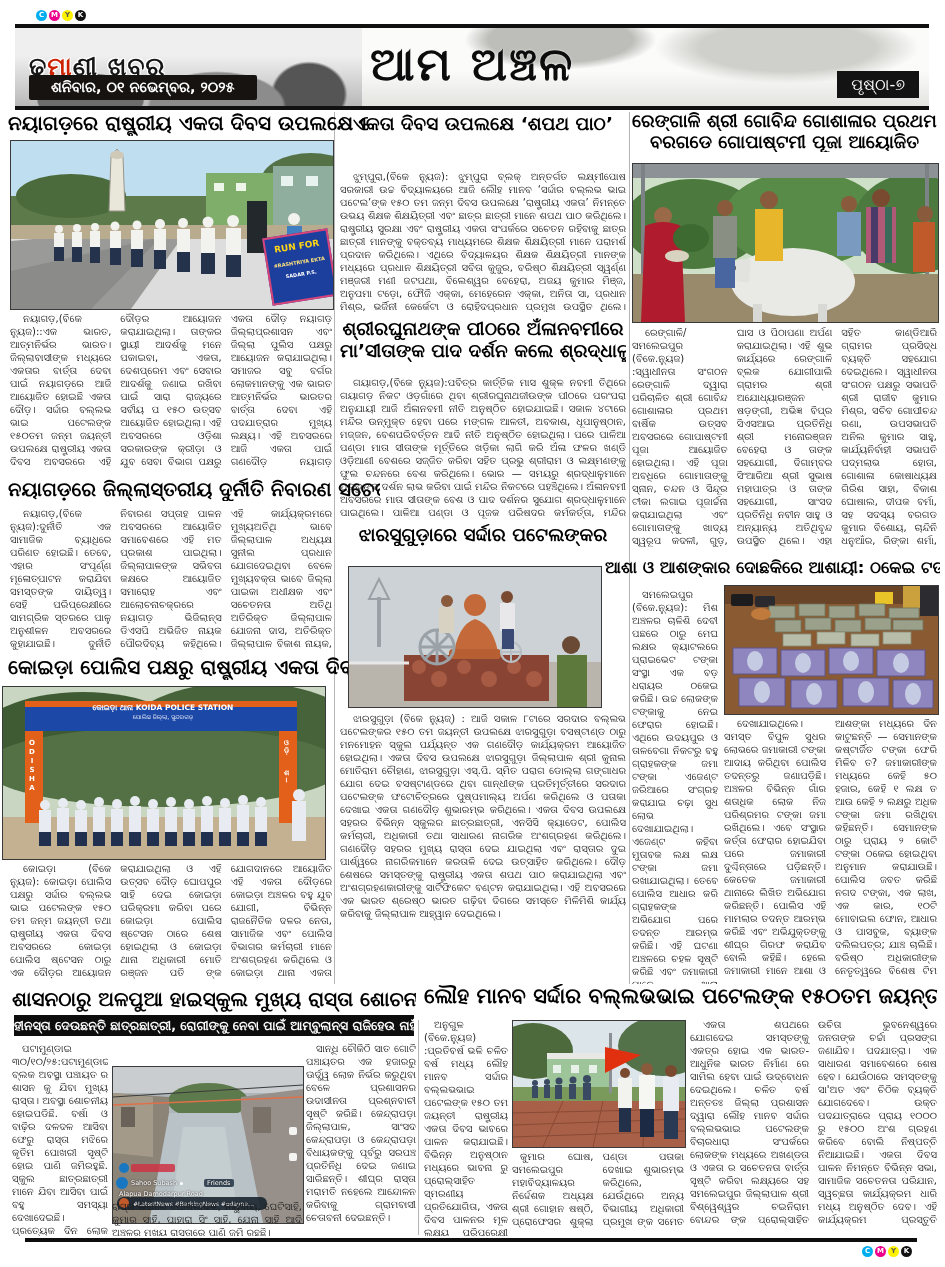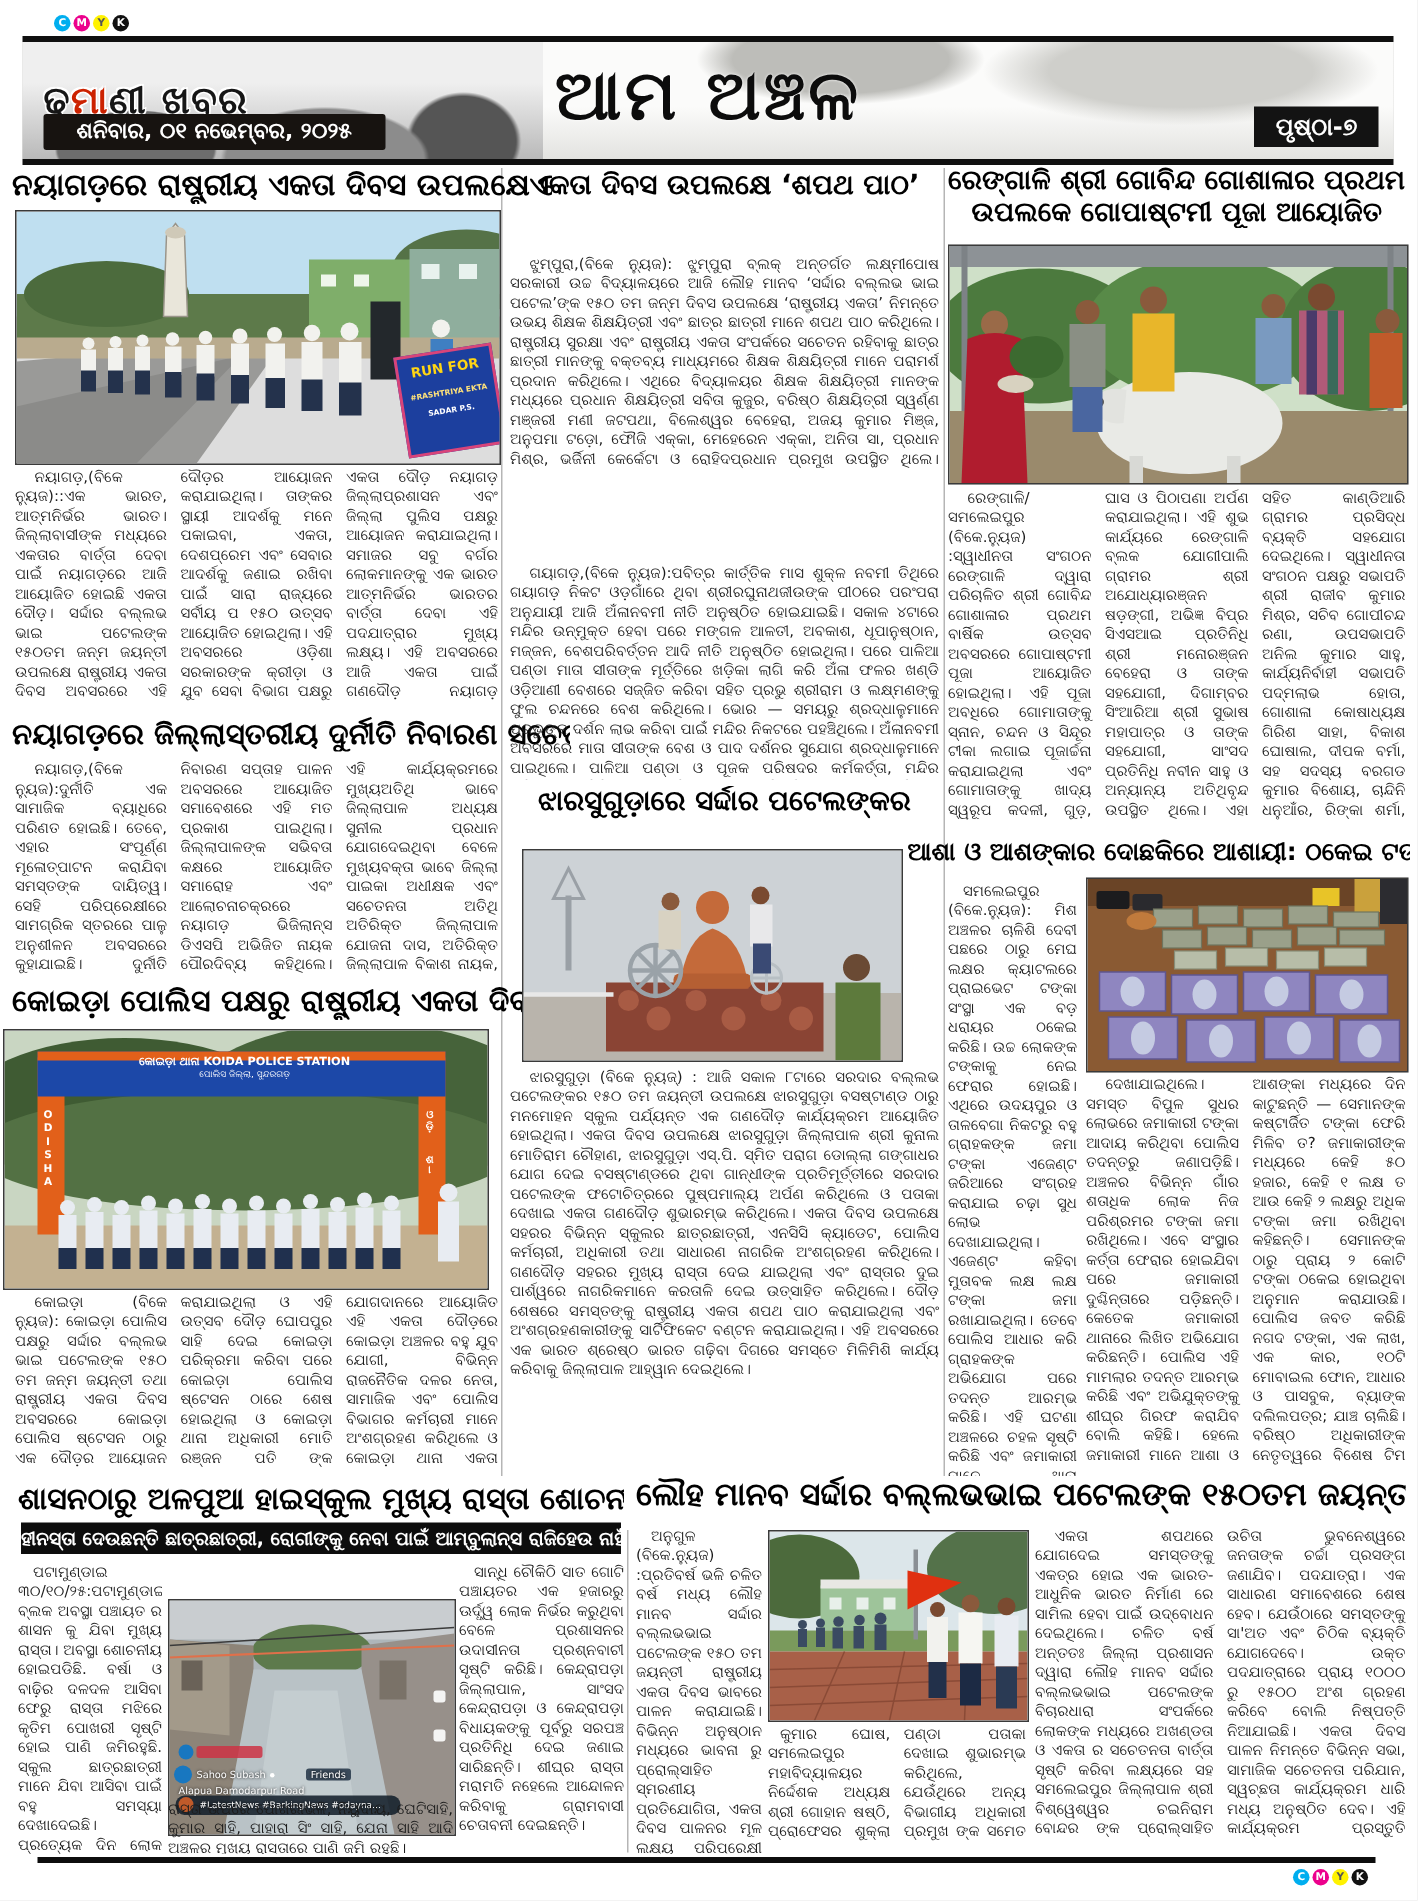--- a/index.html
+++ b/index.html
@@ -28,21 +28,21 @@
     background:
       radial-gradient(160px 50px at 35% 15%, #bdbdb9 0 45%, transparent 60%),
       radial-gradient(220px 60px at 75% 25%, #cfcfcb 0 40%, transparent 60%),
       linear-gradient(180deg,#fbfbfa 55%,#e3e3e0 100%);}
   .brand{left:14px;top:4px;font-size:25px;font-weight:bold;letter-spacing:1px;
          text-shadow:1px 1px 0 #fff,-1px -1px 0 #fff,1px -1px 0 #fff,-1px 1px 0 #fff;margin-top:20px;}
   .datebox{left:14px;bottom:6px;background:#171310;color:#fff;font-size:14.5px;font-weight:bold;
            padding:4px 22px;border-radius:2px;}
   .mh-title{left:50%;top:46%;transform:translate(-50%,-50%);font-size:46px;font-weight:bold;color:#0c0c0c;
             letter-spacing:2px;text-shadow:0 0 2px #fff;}
-  .pagebox{right:10px;bottom:8px;background:#131313;color:#fff;font-size:16px;font-weight:bold;padding:4px 14px;}
+  .pagebox{right:10px;bottom:8px;background:#131313;color:#fff;font-size:16px;font-weight:normal;padding:4px 14px;}
   .cmyk{display:flex;gap:2px;}
   .cmyk b{width:11px;height:11px;border-radius:50%;color:#fff;font-size:7px;line-height:11px;text-align:center;font-weight:bold;display:block;}
   .subbar{background:#0d0d0d;color:#fff;font-size:12.5px;font-weight:bold;text-align:center;line-height:21px;overflow:hidden;white-space:nowrap;}
   .ban-blue{position:absolute;background:#1c3f9e;border:2px solid #d8447a;transform:rotate(-9deg);color:#ffd513;
             font-weight:bold;text-align:center;overflow:hidden;}
   .vtext{writing-mode:vertical-rl;text-orientation:upright;color:#fff;font-weight:bold;letter-spacing:1px;}
   .fbrow{position:absolute;color:#fff;font-size:6.5px;text-shadow:0 0 2px #000;display:flex;align-items:center;gap:3px;}
   .dot{border-radius:50%;display:inline-block;}
 </style>
 </head>
@@ -209,20 +209,24 @@
     <div class="abs vtext" style="left:279px;top:52px;font-size:7px;">ଓଡ଼ିଶା</div>
   </div>
 
   <div class="abs body cols3" style="left:10px;top:862px;width:322px;height:120px;">କୋଇଡ଼ା (ବିକେ ନ୍ୟୁଜ): କୋଇଡ଼ା ପୋଲିସ ପକ୍ଷରୁ ସର୍ଦ୍ଦାର ବଲ୍ଲଭ ଭାଇ ପଟେଲଙ୍କ ୧୫୦ ତମ ଜନ୍ମ ଜୟନ୍ତୀ ତଥା ରାଷ୍ଟ୍ରୀୟ ଏକତା ଦିବସ ଅବସରରେ କୋଇଡ଼ା ପୋଲିସ ଷ୍ଟେସନ ଠାରୁ ଏକ ଦୌଡ଼ର ଆୟୋଜନ କରାଯାଇଥିଲା ଓ ଏହି ଉତ୍ସବ ଦୌଡ଼ ଘୋପପୁର ସାହି ଦେଇ କୋଇଡ଼ା ପରିକ୍ରମା କରିବା ପରେ କୋଇଡ଼ା ପୋଲିସ ଷ୍ଟେସନ ଠାରେ ଶେଷ ହୋଇଥିଲା ଓ କୋଇଡ଼ା ଥାନା ଅଧିକାରୀ ମୋତି ରଞ୍ଜନ ପତି ଙ୍କ ଯୋଗଦାନରେ ଆୟୋଜିତ ଏହି ଏକତା ଦୌଡ଼ରେ କୋଇଡ଼ା ଅଞ୍ଚଳର ବହୁ ଯୁବ ଯୋଗୀ, ବିଭିନ୍ନ ରାଜନୈତିକ ଦଳର ନେତା, ସାମାଜିକ ଏବଂ ପୋଲିସ ବିଭାଗର କର୍ମଚାରୀ ମାନେ ଅଂଶଗ୍ରହଣ କରିଥିଲେ ଓ କୋଇଡ଼ା ଥାନା ଏକତା ଦିବସର ଶପଥ ପାଠ କରାଯାଇଥିଲା। ଏଥିସହ ରାଷ୍ଟ୍ରୀୟ ଏକତା ଉପରେ ବକ୍ତବ୍ୟ ରଖି ଉଦ୍ବୋଧନ ଦିଆଯାଇଥିଲା ଓ ଦୌଡ଼ରେ ଅଂଶଗ୍ରହଣକାରୀଙ୍କୁ ପ୍ରଶଂସାପତ୍ର ବଣ୍ଟନ କରାଯାଇଥିଲା।</div>
 
   <div class="abs hl" style="left:340px;top:113px;width:286px;font-size:18.5px;">
     <div class="nowrap">ଏକତା ଦିବସ ଉପଲକ୍ଷେ ‘ଶପଥ ପାଠ’</div>
   </div>
   <div class="abs body" style="left:340px;top:170px;width:286px;height:142px;">ଝୁମ୍ପୁରା,(ବିକେ ନ୍ୟୁଜ): ଝୁମ୍ପୁରା ବ୍ଲକ୍ ଅନ୍ତର୍ଗତ ଲକ୍ଷ୍ମୀପୋଷ ସରକାରୀ ଉଚ୍ଚ ବିଦ୍ୟାଳୟରେ ଆଜି ଲୌହ ମାନବ ‘ସର୍ଦ୍ଦାର ବଲ୍ଲଭ ଭାଇ ପଟେଲ’ଙ୍କ ୧୫୦ ତମ ଜନ୍ମ ଦିବସ ଉପଲକ୍ଷେ ‘ରାଷ୍ଟ୍ରୀୟ ଏକତା’ ନିମନ୍ତେ ଉଭୟ ଶିକ୍ଷକ ଶିକ୍ଷୟିତ୍ରୀ ଏବଂ ଛାତ୍ର ଛାତ୍ରୀ ମାନେ ଶପଥ ପାଠ କରିଥିଲେ। ରାଷ୍ଟ୍ରୀୟ ସୁରକ୍ଷା ଏବଂ ରାଷ୍ଟ୍ରୀୟ ଏକତା ସଂପର୍କରେ ସଚେତନ ରହିବାକୁ ଛାତ୍ର ଛାତ୍ରୀ ମାନଙ୍କୁ ବକ୍ତବ୍ୟ ମାଧ୍ୟମରେ ଶିକ୍ଷକ ଶିକ୍ଷୟିତ୍ରୀ ମାନେ ପରାମର୍ଶ ପ୍ରଦାନ କରିଥିଲେ। ଏଥିରେ ବିଦ୍ୟାଳୟର ଶିକ୍ଷକ ଶିକ୍ଷୟିତ୍ରୀ ମାନଙ୍କ ମଧ୍ୟରେ ପ୍ରଧାନ ଶିକ୍ଷୟିତ୍ରୀ ସବିତା କୁଜୁର, ବରିଷ୍ଠ ଶିକ୍ଷୟିତ୍ରୀ ସ୍ୱର୍ଣ୍ଣ ମଞ୍ଜରୀ ମଣୀ ଜଟପଥା, ବିଲେଶ୍ୱର ବେହେରା, ଅଜୟ କୁମାର ମିଞ୍ଜ, ଅନୁପମା ଟଡ଼ୋ, ଫୌଜି ଏକ୍କା, ମେହେରେନ ଏକ୍କା, ଅନିତା ସା, ପ୍ରଧାନ ମିଶ୍ର, ଭର୍ଜିନୀ କେର୍କେଟା ଓ ରୋହିଦପ୍ରଧାନ ପ୍ରମୁଖ ଉପସ୍ଥିତ ଥିଲେ। ରାଷ୍ଟ୍ରୀୟ ଏକତା ସୂତ୍ରେ ଗଢିବାକୁ ଦୃଢ ସଂକଳ୍ପ ନେବା ସହ ସାଧାରଣ ରେ ସଚେତନତା ବୃଦ୍ଧି କରିବାକୁ ମଧ୍ୟ ଶପଥ ନିଆଗଲା। ‘ଭାରତମାତା କି ଜୟ’ ‘ସର୍ଦ୍ଦାର ବଲ୍ଲଭ ଭାଇ ପଟେଲ ଅମର ରହେ’ ଧ୍ୱନି ରେ ବିଦ୍ୟାଳୟ ପରିସର ପ୍ରକମ୍ପିତ ହୋଇଥିଲା।</div>
 
+  <div class="abs hl" style="left:340px;top:318px;width:286px;font-size:18.5px;">
+    <div class="nowrap">ଶ୍ରୀରଘୁନାଥଙ୍କ ପୀଠରେ ଅଁଳାନବମୀରେ</div>
+    <div class="nowrap">ମା’ସୀତାଙ୍କ ପାଦ ଦର୍ଶନ କଲେ ଶ୍ରଦ୍ଧାଳୁ</div>
+  </div>
   <div class="abs body" style="left:340px;top:376px;width:286px;height:144px;">ଗୟାଗଡ଼,(ବିକେ ନ୍ୟୁଜ):ପବିତ୍ର କାର୍ତ୍ତିକ ମାସ ଶୁକ୍ଳ ନବମୀ ତିଥିରେ ଗୟାଗଡ଼ ନିକଟ ଓଡ଼ଗାଁରେ ଥିବା ଶ୍ରୀରଘୁନାଥଜୀଉଙ୍କ ପୀଠରେ ପରଂପରା ଅନୁଯାୟୀ ଆଜି ଅଁଳାନବମୀ ନୀତି ଅନୁଷ୍ଠିତ ହୋଇଯାଇଛି। ସକାଳ ୪ଟାରେ ମନ୍ଦିର ଉନ୍ମୁକ୍ତ ହେବା ପରେ ମଙ୍ଗଳ ଆଳତୀ, ଅବକାଶ, ଧୂପାନୁଷ୍ଠାନ, ମଜ୍ଜନ, ବେଶପରିବର୍ତ୍ତନ ଆଦି ନୀତି ଅନୁଷ୍ଠିତ ହୋଇଥିଲା। ପରେ ପାଳିଆ ପଣ୍ଡା ମାତା ସୀତାଙ୍କ ମୂର୍ତ୍ତିରେ ଖଡ଼ିକା ଲାଗି କରି ଅଁଳା ଫଳର ଖଣ୍ଡି ଓଡ଼ିଆଣୀ ବେଶରେ ସଜ୍ଜିତ କରିବା ସହିତ ପ୍ରଭୁ ଶ୍ରୀରାମ ଓ ଲକ୍ଷ୍ମଣଙ୍କୁ ଫୁଲ ଚନ୍ଦନରେ ବେଶ କରିଥିଲେ। ଭୋର — ସମୟରୁ ଶ୍ରଦ୍ଧାଳୁମାନେ ପ୍ରଭୁଙ୍କ ଦର୍ଶନ ଲାଭ କରିବା ପାଇଁ ମନ୍ଦିର ନିକଟରେ ପହଞ୍ଚିଥିଲେ। ଅଁଳାନବମୀ ଅବସରରେ ମାତା ସୀତାଙ୍କ ବେଶ ଓ ପାଦ ଦର୍ଶନର ସୁଯୋଗ ଶ୍ରଦ୍ଧାଳୁମାନେ ପାଇଥିଲେ। ପାଳିଆ ପଣ୍ଡା ଓ ପୂଜକ ପରିଷଦର କର୍ମକର୍ତ୍ତା, ମନ୍ଦିର ପରିଚାଳନା କମିଟି ଦ୍ୱାରା ଆଜିର ଉତ୍ସବ ପରିଚାଳିତ ହୋଇଥିଲା। ଓଡ଼ିଶାର ବିଭିନ୍ନ ଅଞ୍ଚଳରୁ ଆସିଥିବା ଶ୍ରଦ୍ଧାଳୁ ମନ୍ଦିରରେ ରାଧାକୃଷ୍ଣ ମୂର୍ତ୍ତି ସହ ରାଧାରାଣୀ ପାଦ ଦର୍ଶନ ନୀତି ଅନୁଷ୍ଠିତ ହୋଇଥିଲା।</div>
 
   <div class="abs hl" style="left:340px;top:524px;width:286px;font-size:18.5px;">
     <div class="nowrap">ଝାରସୁଗୁଡ଼ାରେ ସର୍ଦ୍ଦାର ପଟେଲଙ୍କର</div>
   </div>
 
   <div class="abs photo" style="left:348px;top:566px;width:252px;height:140px;">
     <svg width="252" height="140" viewBox="0 0 252 140">
       <rect width="252" height="140" fill="#cdd2d6"></rect>
       <rect y="95" width="252" height="45" fill="#b9b4ac"></rect>
@@ -266,21 +270,21 @@
         <rect x="208" y="88" width="30" height="52" fill="#5d7a3c"></rect>
       </g>
       <line x1="0" y1="96" x2="60" y2="96" stroke="#e8e8e8" stroke-width="3"></line>
     </svg>
   </div>
 
   <div class="abs body" style="left:340px;top:712px;width:286px;height:268px;">ଝାରସୁଗୁଡ଼ା (ବିକେ ନ୍ୟୁଜ୍) : ଆଜି ସକାଳ ୮ଟାରେ ସରଦାର ବଲ୍ଲଭ ପଟେଲଙ୍କର ୧୫୦ ତମ ଜୟନ୍ତୀ ଉପଲକ୍ଷେ ଝାରସୁଗୁଡ଼ା ବସଷ୍ଟାଣ୍ଡ ଠାରୁ ମନମୋହନ ସ୍କୁଲ ପର୍ଯ୍ୟନ୍ତ ଏକ ଗଣଦୌଡ଼ କାର୍ଯ୍ୟକ୍ରମ ଆୟୋଜିତ ହୋଇଥିଲା। ଏକତା ଦିବସ ଉପଲକ୍ଷେ ଝାରସୁଗୁଡ଼ା ଜିଲ୍ଲାପାଳ ଶ୍ରୀ କୁନାଲ ମୋତିରାମ ଚୌହାଣ, ଝାରସୁଗୁଡ଼ା ଏସ୍.ପି. ସ୍ମିତ ପରାଗ ଡୋଲ୍ଲା ଗଙ୍ଗାଧର ଯୋଗ ଦେଇ ବସଷ୍ଟାଣ୍ଡରେ ଥିବା ଗାନ୍ଧୀଙ୍କ ପ୍ରତିମୂର୍ତ୍ତୀରେ ସରଦାର ପଟେଲଙ୍କ ଫଟୋଚିତ୍ରରେ ପୁଷ୍ପମାଲ୍ୟ ଅର୍ପଣ କରିଥିଲେ ଓ ପତାକା ଦେଖାଇ ଏକତା ଗଣଦୌଡ଼ ଶୁଭାରମ୍ଭ କରିଥିଲେ। ଏକତା ଦିବସ ଉପଲକ୍ଷେ ସହରର ବିଭିନ୍ନ ସ୍କୁଲର ଛାତ୍ରଛାତ୍ରୀ, ଏନସିସି କ୍ୟାଡେଟ, ପୋଲିସ କର୍ମଚାରୀ, ଅଧିକାରୀ ତଥା ସାଧାରଣ ନାଗରିକ ଅଂଶଗ୍ରହଣ କରିଥିଲେ। ଗଣଦୌଡ଼ ସହରର ମୁଖ୍ୟ ରାସ୍ତା ଦେଇ ଯାଇଥିଲା ଏବଂ ରାସ୍ତାର ଦୁଇ ପାର୍ଶ୍ୱରେ ନାଗରିକମାନେ କରତାଳି ଦେଇ ଉତ୍ସାହିତ କରିଥିଲେ। ଦୌଡ଼ ଶେଷରେ ସମସ୍ତଙ୍କୁ ରାଷ୍ଟ୍ରୀୟ ଏକତା ଶପଥ ପାଠ କରାଯାଇଥିଲା ଏବଂ ଅଂଶଗ୍ରହଣକାରୀଙ୍କୁ ସାର୍ଟିଫିକେଟ ବଣ୍ଟନ କରାଯାଇଥିଲା। ଏହି ଅବସରରେ ଏକ ଭାରତ ଶ୍ରେଷ୍ଠ ଭାରତ ଗଢ଼ିବା ଦିଗରେ ସମସ୍ତେ ମିଳିମିଶି କାର୍ଯ୍ୟ କରିବାକୁ ଜିଲ୍ଲାପାଳ ଆହ୍ୱାନ ଦେଇଥିଲେ।</div>
 
   <div class="abs hl" style="left:632px;top:110px;width:305px;font-size:18px;">
     <div class="nowrap">ରେଙ୍ଗାଳି ଶ୍ରୀ ଗୋବିନ୍ଦ ଗୋଶାଳାର ପ୍ରଥମ ବାର୍ଷିକ ଉତ୍ସବ</div>
-    <div class="nowrap">ଉପଲକେ ଗୋପାଷ୍ଟମୀ ପୂଜା ଆୟୋଜିତ</div>
+    <div class="nowrap">ବରଗଡେ ଗୋପାଷ୍ଟମୀ ପୂଜା ଆୟୋଜିତ</div>
   </div>
 
   <div class="abs photo" style="left:632px;top:163px;width:305px;height:158px;">
     <svg width="305" height="158" viewBox="0 0 305 158">
       <rect width="305" height="158" fill="#cfe0c8"></rect>
       <ellipse cx="60" cy="60" rx="70" ry="45" fill="#4c7a3e"></ellipse>
       <ellipse cx="170" cy="55" rx="80" ry="48" fill="#588a48"></ellipse>
       <ellipse cx="280" cy="60" rx="60" ry="50" fill="#4c7a3e"></ellipse>
       <rect y="110" width="305" height="48" fill="#9a8a6c"></rect>
       <rect x="0" y="0" width="305" height="14" fill="#8d9296"></rect>

